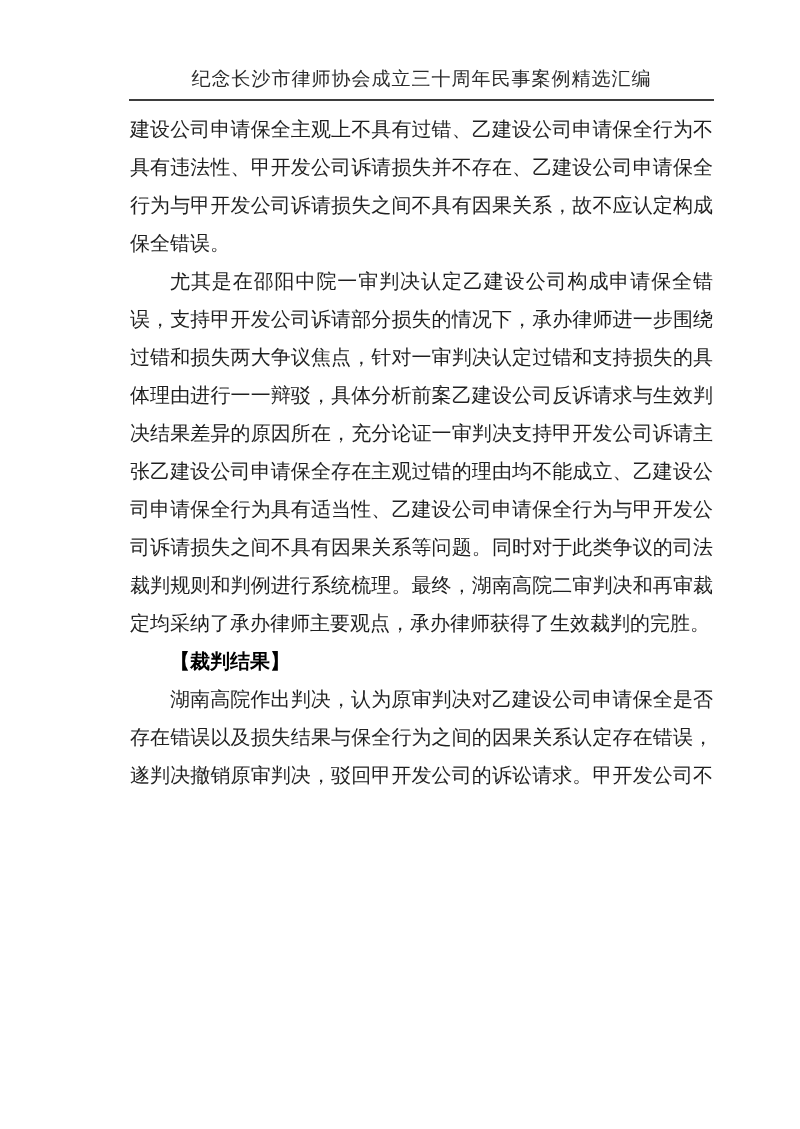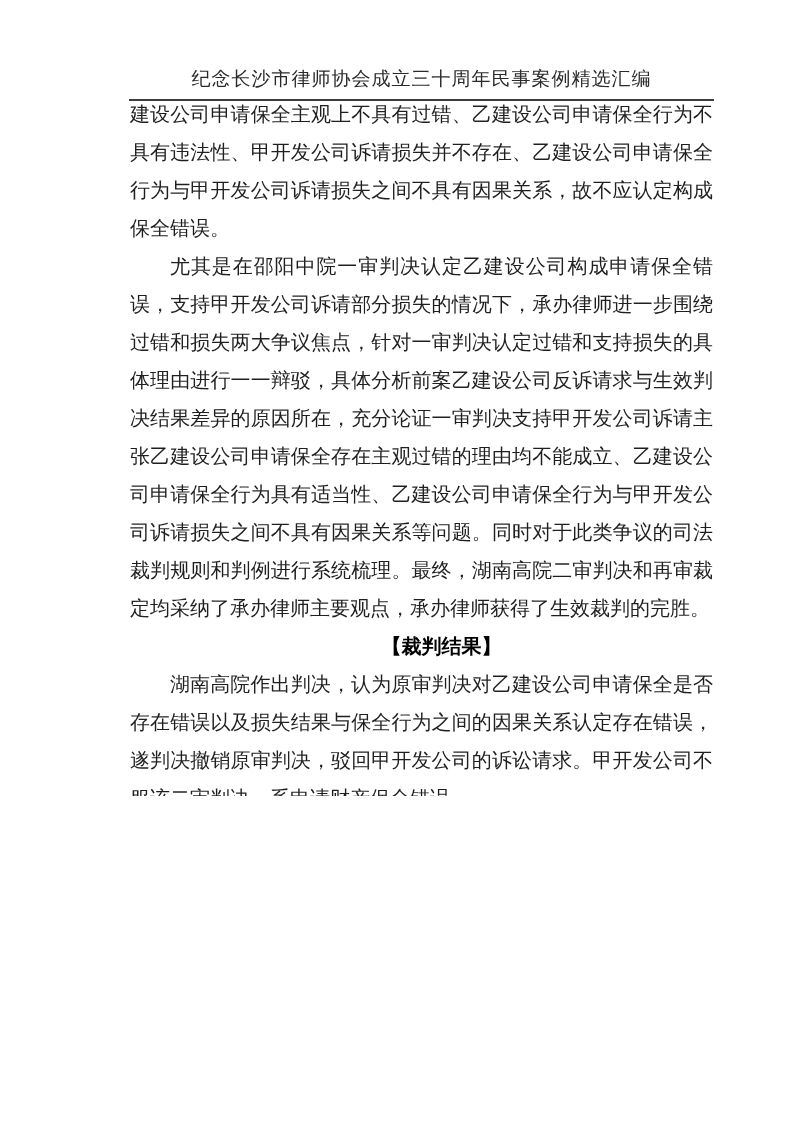--- a/index.html
+++ b/index.html
@@ -31,39 +31,39 @@
   .head-rule {
     position: absolute;
     top: 99px;
     left: 105px;
     width: 585px;
     height: 2px;
     background: #3d3d3d;
   }
   .body-text {
     position: absolute;
-    top: 95px;
+    top: 110px;
     left: 106px;
     width: 583px;
     font-size: 20px;
     line-height: 38px;
     text-align: justify;
     text-justify: inter-ideograph;
   }
   .para {
     margin: 0;
     padding: 0;
   }
   .indent {
     text-indent: 2em;
   }
   .section-heading {
     font-weight: bold;
     text-indent: 2em;
-    text-align: center;
+    text-align: left;
     color: #000000;
   }
   .page-number {
     position: absolute;
     top: 1030px;
     left: 106px;
     width: 583px;
     text-align: center;
     font-size: 18px;
     color: #222222;

